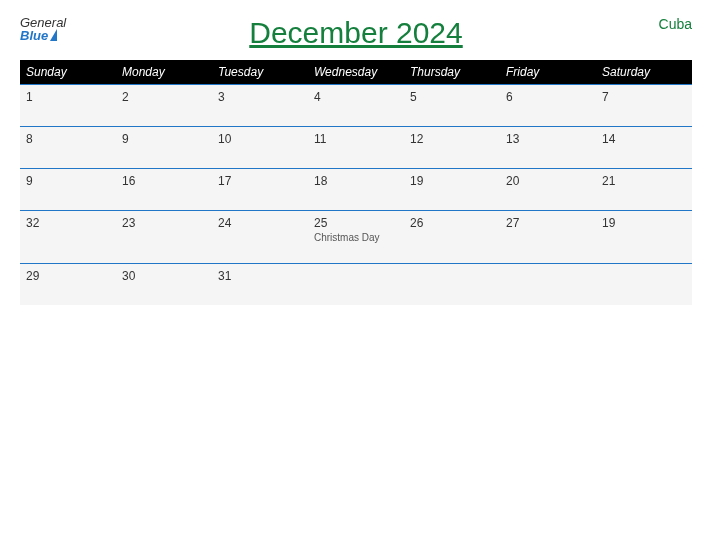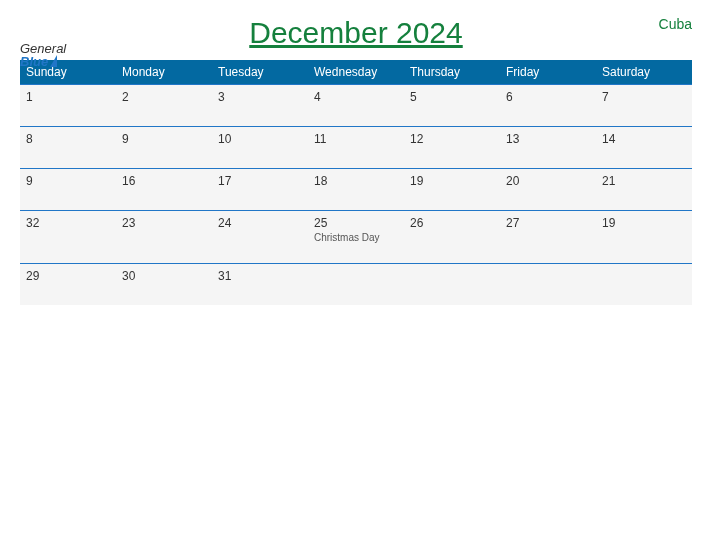--- a/index.html
+++ b/index.html
@@ -31,21 +31,20 @@
       top: 0;
       display: flex;
       flex-direction: column;
       align-items: flex-start;
       line-height: 1;
     }
     .logo-general {
       font-size: 13px;
       color: #333;
       font-style: italic;
-      margin-top: 26px;
     }
     .logo-blue {
       font-size: 13px;
       color: #2176c7;
       font-style: italic;
       font-weight: bold;
     }
     .logo-triangle {
       display: inline-block;
       width: 0;
@@ -71,21 +70,22 @@
       top: 0;
       font-size: 14px;
       color: #15803d;
     }
     
     .calendar {
       width: 100%;
       border-collapse: collapse;
     }
     .calendar thead tr {
-      background: #0369a1;
+      background: #000000;
+      font-style: italic;
     }
     .calendar thead th {
       color: #fff;
       font-size: 12px;
       font-weight: normal;
       padding: 5px 6px;
       text-align: left;
       border: none;
     }
     .calendar tbody tr {

